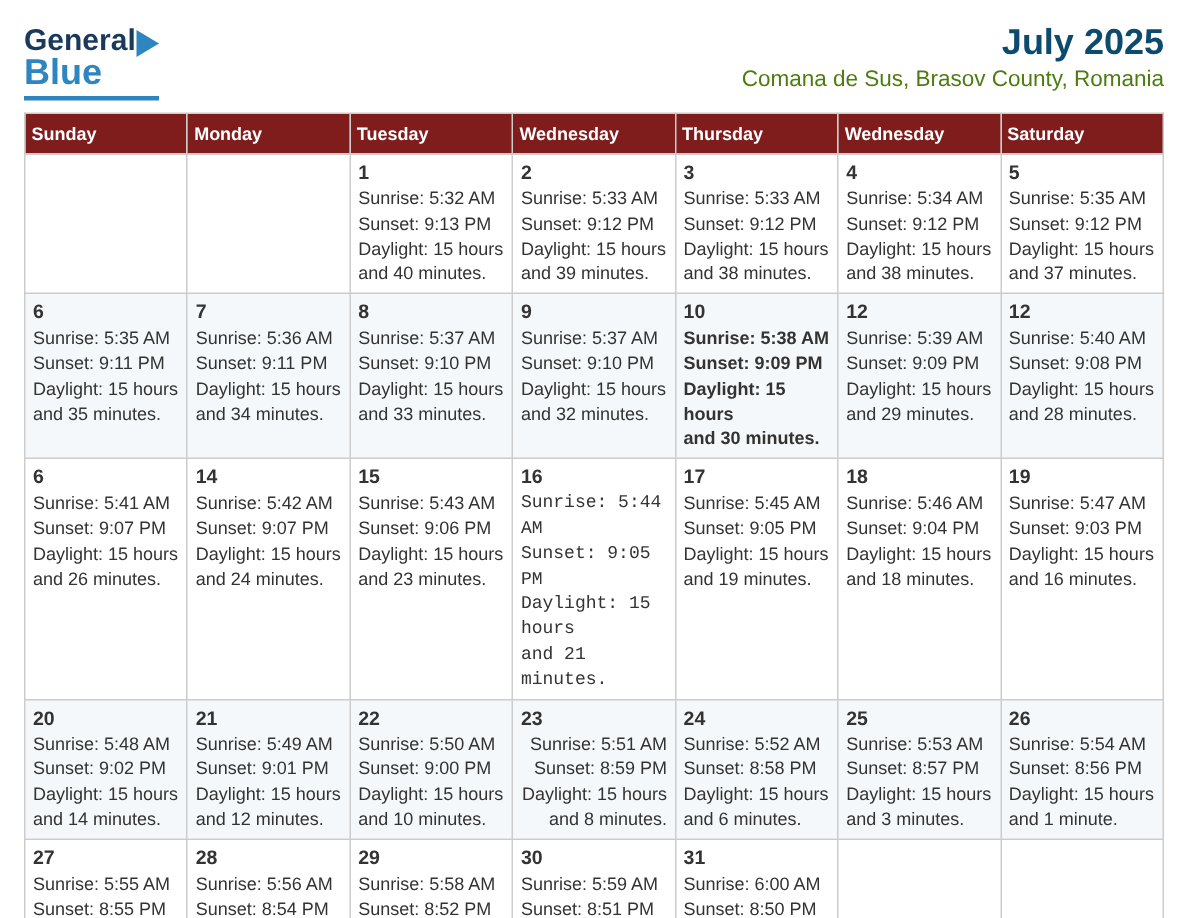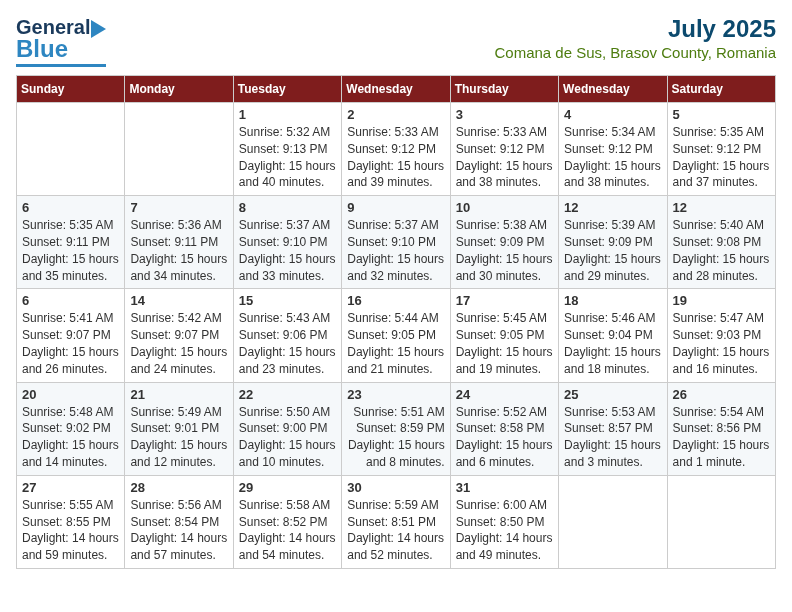--- a/index.html
+++ b/index.html
@@ -165,21 +165,21 @@
         </td>
         <td>
           <span class="day-num">9</span>
           <div class="day-info" style="white-space: pre-line;">Sunrise: 5:37 AM
 Sunset: 9:10 PM
 Daylight: 15 hours
 and 32 minutes.</div>
         </td>
         <td>
           <span class="day-num">10</span>
-          <div class="day-info" style="white-space: pre-line;">Sunrise: 5:38 AM
+          <div class="day-info" style="white-space: pre-line; font-weight: bold;">Sunrise: 5:38 AM
 Sunset: 9:09 PM
 Daylight: 15 hours
 and 30 minutes.</div>
         </td>
         <td>
           <span class="day-num">12</span>
           <div class="day-info" style="white-space: pre-line;">Sunrise: 5:39 AM
 Sunset: 9:09 PM
 Daylight: 15 hours
 and 29 minutes.</div>
@@ -209,21 +209,21 @@
         </td>
         <td>
           <span class="day-num">15</span>
           <div class="day-info" style="white-space: pre-line;">Sunrise: 5:43 AM
 Sunset: 9:06 PM
 Daylight: 15 hours
 and 23 minutes.</div>
         </td>
         <td>
           <span class="day-num">16</span>
-          <div class="day-info" style="white-space: pre-line;">Sunrise: 5:44 AM
+          <div class="day-info" style="white-space: pre-line; font-family: Liberation Mono, monospace;">Sunrise: 5:44 AM
 Sunset: 9:05 PM
 Daylight: 15 hours
 and 21 minutes.</div>
         </td>
         <td>
           <span class="day-num">17</span>
           <div class="day-info" style="white-space: pre-line;">Sunrise: 5:45 AM
 Sunset: 9:05 PM
 Daylight: 15 hours
 and 19 minutes.</div>

